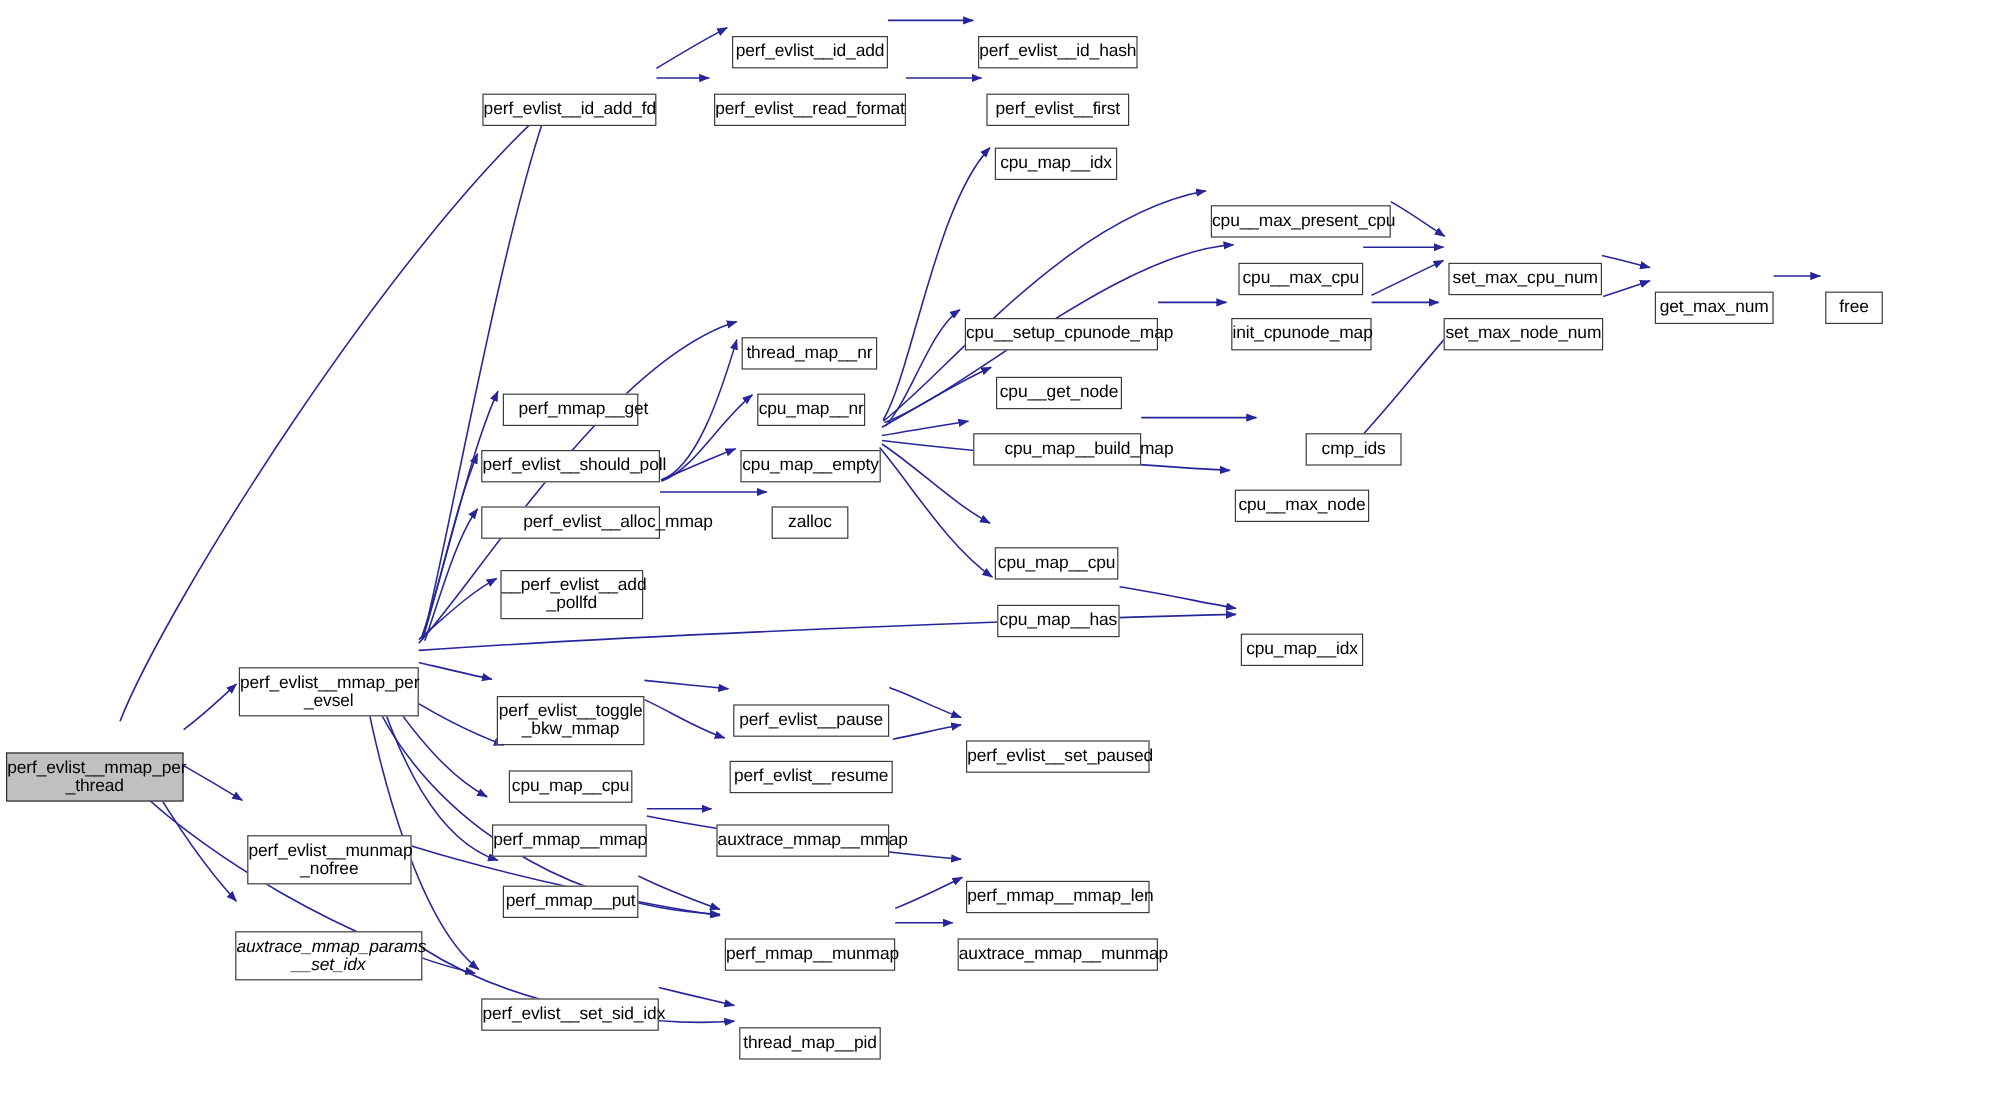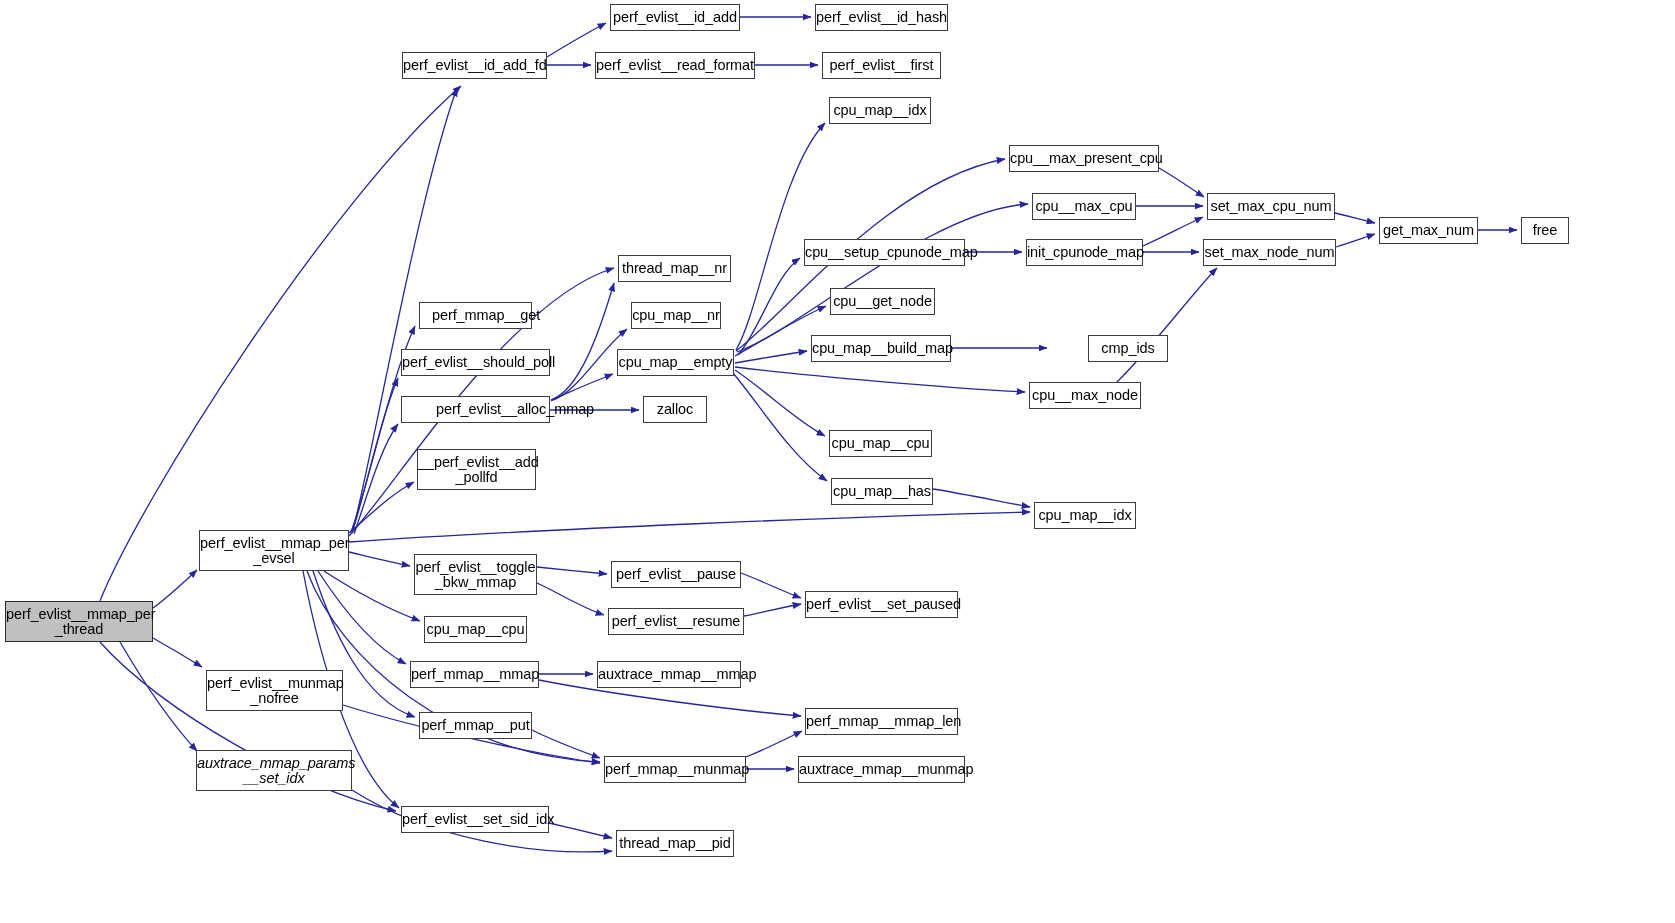--- a/index.html
+++ b/index.html
@@ -32,20 +32,21 @@
     color: #000000;
     font-size: 14.5px;
     line-height: 1.03;
     display: flex;
     align-items: center;
     justify-content: center;
     text-align: center;
     white-space: pre-line;
     letter-spacing: -0.1px;
     z-index: 5;
+    margin-top: 26px;
   }
   .node.highlight {
     background: #c0c0c0;
     border: 1px solid #2b2b2b;
   }
   .node .lbl {
     display: block;
     width: 100%;
     padding: 0 3px;
   }
@@ -147,21 +148,21 @@
       <div class="node" style="left: 829px; top: 97px; width: 102px; height: 27px;"><span class="lbl">cpu_map__idx</span></div>
       <div class="node" style="left: 1009px; top: 145px; width: 150px; height: 27px;"><span class="lbl">cpu__max_present_cpu</span></div>
       <div class="node" style="left: 1032px; top: 193px; width: 104px; height: 27px;"><span class="lbl">cpu__max_cpu</span></div>
       <div class="node" style="left: 804px; top: 239px; width: 161px; height: 27px;"><span class="lbl">cpu__setup_cpunode_map</span></div>
       <div class="node" style="left: 1026px; top: 239px; width: 117px; height: 27px;"><span class="lbl">init_cpunode_map</span></div>
       <div class="node" style="left: 1207px; top: 193px; width: 128px; height: 27px;"><span class="lbl">set_max_cpu_num</span></div>
       <div class="node" style="left: 1203px; top: 239px; width: 133px; height: 27px;"><span class="lbl">set_max_node_num</span></div>
       <div class="node" style="left: 1379px; top: 217px; width: 99px; height: 27px;"><span class="lbl">get_max_num</span></div>
       <div class="node" style="left: 1521px; top: 217px; width: 48px; height: 27px;"><span class="lbl">free</span></div>
       <div class="node" style="left: 830px; top: 288px; width: 105px; height: 27px;"><span class="lbl">cpu__get_node</span></div>
-      <div class="node" style="left: 811px; top: 335px; width: 140px; height: 27px;"><span class="lbl">cpu_map__build_map</span></div>
+      <div class="node" style="left: 811px; top: 335px; width: 140px; height: 27px; padding-left: 25px;"><span class="lbl">cpu_map__build_map</span></div>
       <div class="node" style="left: 1088px; top: 335px; width: 80px; height: 27px; justify-content: flex-end;"><span class="lbl">cmp_ids</span></div>
       <div class="node" style="left: 1029px; top: 382px; width: 112px; height: 27px;"><span class="lbl">cpu__max_node</span></div>
       <div class="node" style="left: 829px; top: 430px; width: 103px; height: 27px;"><span class="lbl">cpu_map__cpu</span></div>
       <div class="node" style="left: 831px; top: 478px; width: 102px; height: 27px;"><span class="lbl">cpu_map__has</span></div>
       <div class="node" style="left: 1034px; top: 502px; width: 102px; height: 27px;"><span class="lbl">cpu_map__idx</span></div>
       <div class="node" style="left: 414px; top: 554px; width: 123px; height: 41px;"><span class="lbl">perf_evlist__toggle
 _bkw_mmap</span></div>
       <div class="node" style="left: 611px; top: 561px; width: 130px; height: 27px;"><span class="lbl">perf_evlist__pause</span></div>
       <div class="node" style="left: 608px; top: 608px; width: 136px; height: 27px;"><span class="lbl">perf_evlist__resume</span></div>
       <div class="node" style="left: 805px; top: 591px; width: 153px; height: 27px;"><span class="lbl">perf_evlist__set_paused</span></div>

